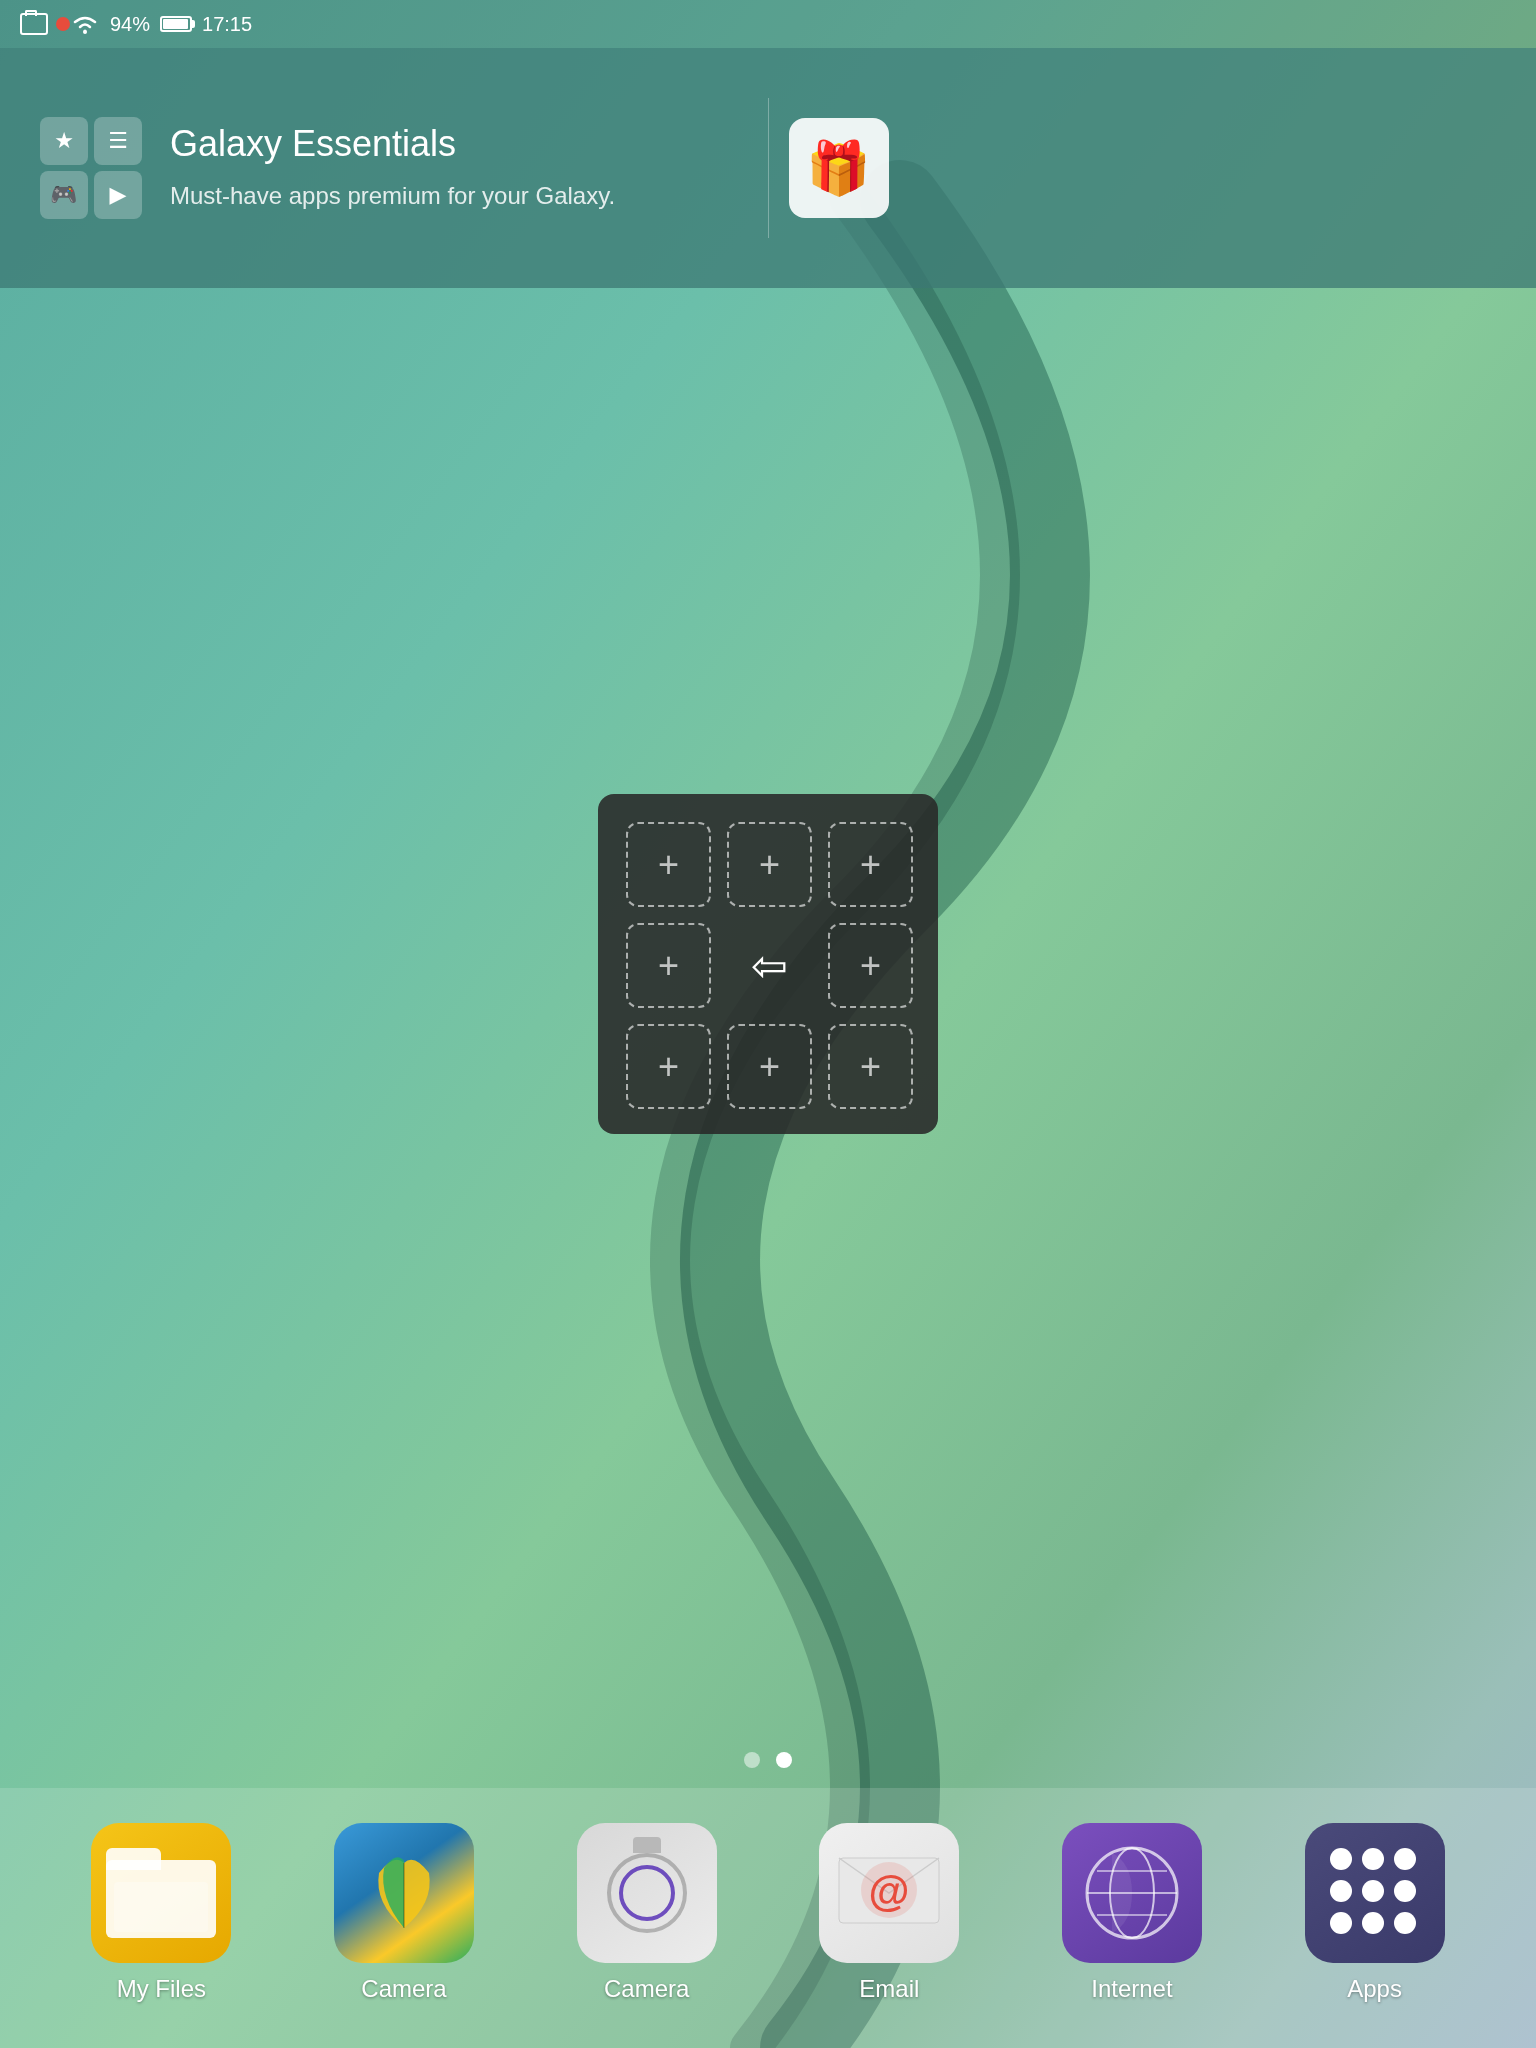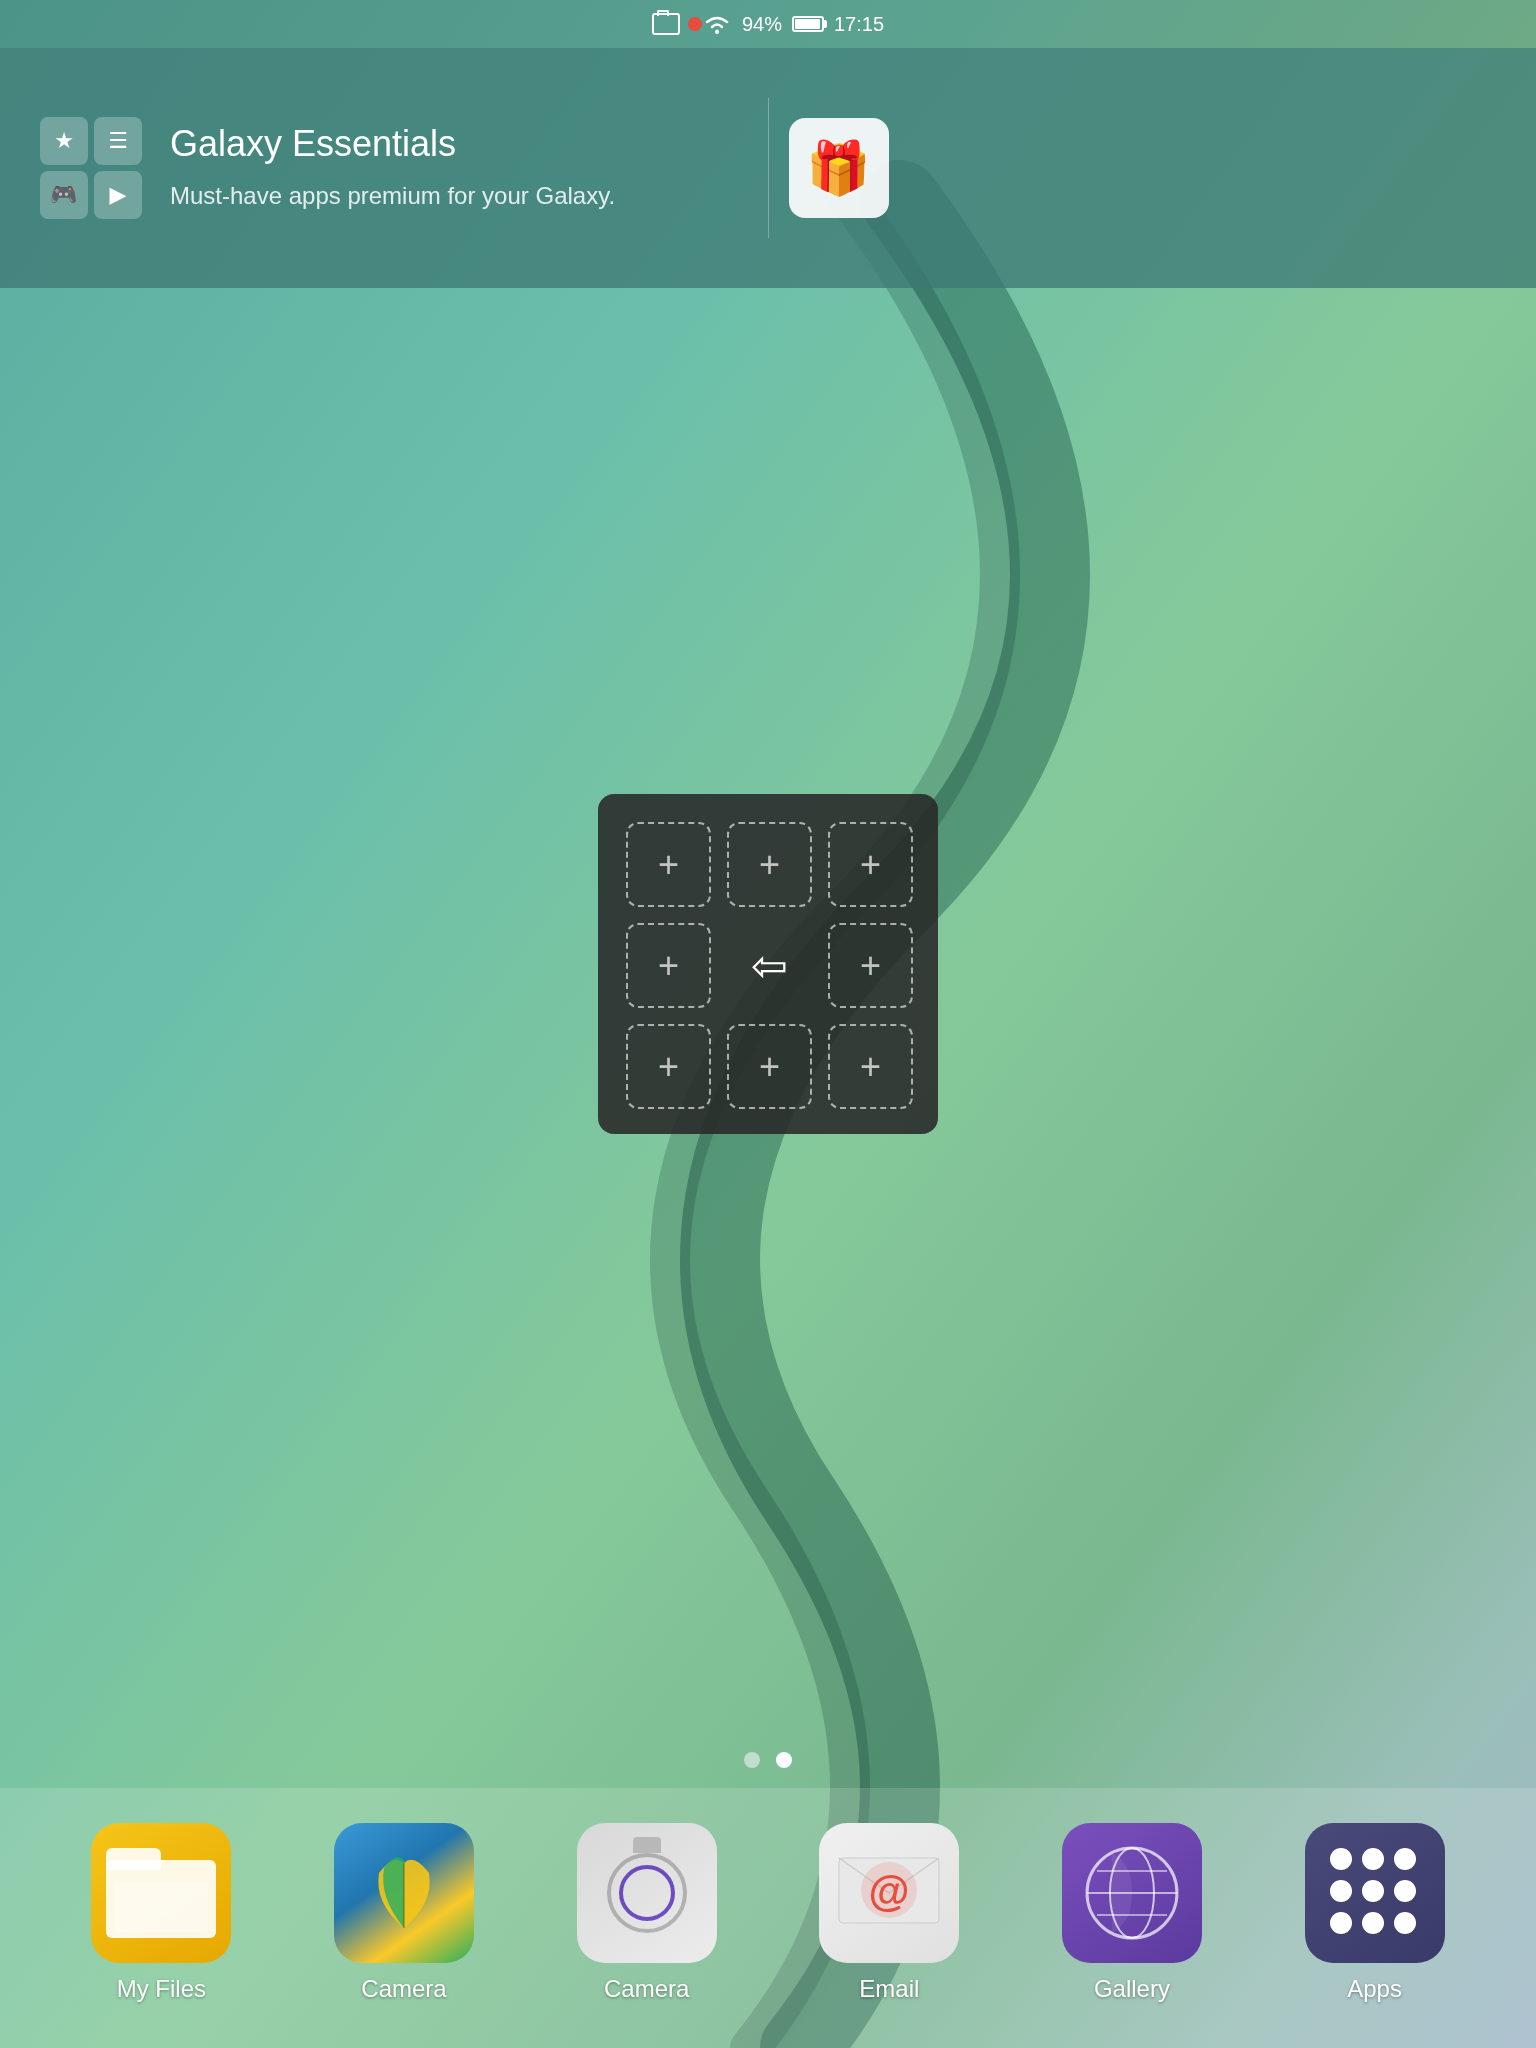--- a/index.html
+++ b/index.html
@@ -16,21 +16,21 @@
     
     .status-bar {
       position: absolute;
       top: 0;
       left: 0;
       right: 0;
       height: 48px;
       background: rgba(0,0,0,0.15);
       display: flex;
       align-items: center;
-      justify-content: center;
+      justify-content: flex-start;
       padding: 0 20px;
       z-index: 100;
     }
 
     .status-bar-left {
       display: flex;
       align-items: center;
       gap: 8px;
     }
 
@@ -567,21 +567,21 @@
         <circle cx="50" cy="50" r="45" fill="none" stroke="rgba(255,255,255,0.7)" stroke-width="3"></circle>
         <ellipse cx="50" cy="50" rx="22" ry="45" fill="none" stroke="rgba(255,255,255,0.7)" stroke-width="2"></ellipse>
         <line x1="5" y1="50" x2="95" y2="50" stroke="rgba(255,255,255,0.6)" stroke-width="2"></line>
         <line x1="15" y1="28" x2="85" y2="28" stroke="rgba(255,255,255,0.5)" stroke-width="2"></line>
         <line x1="15" y1="72" x2="85" y2="72" stroke="rgba(255,255,255,0.5)" stroke-width="2"></line>
         <circle cx="50" cy="50" r="45" fill="none"></circle>
 
         <path d="M 30 10 Q 50 20 50 50 Q 50 80 30 90" fill="rgba(255,255,255,0.08)"></path>
       </svg>
     </div>
-    <span class="dock-label">Gallery</span>
+    <span class="dock-label">Internet</span>
   </div>
 
   <div class="dock-app">
     <div class="dock-icon icon-apps">
       <div class="apps-grid">
         <div class="apps-dot"></div>
         <div class="apps-dot"></div>
         <div class="apps-dot"></div>
         <div class="apps-dot"></div>
         <div class="apps-dot"></div>

